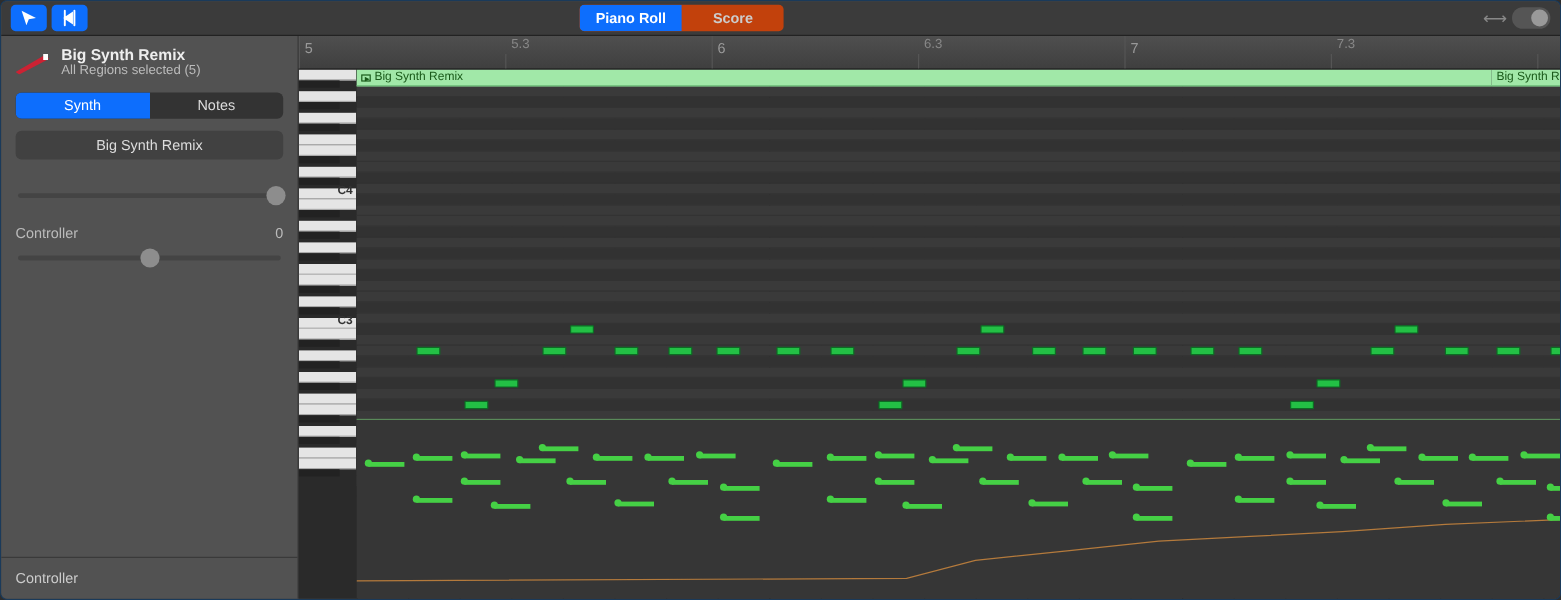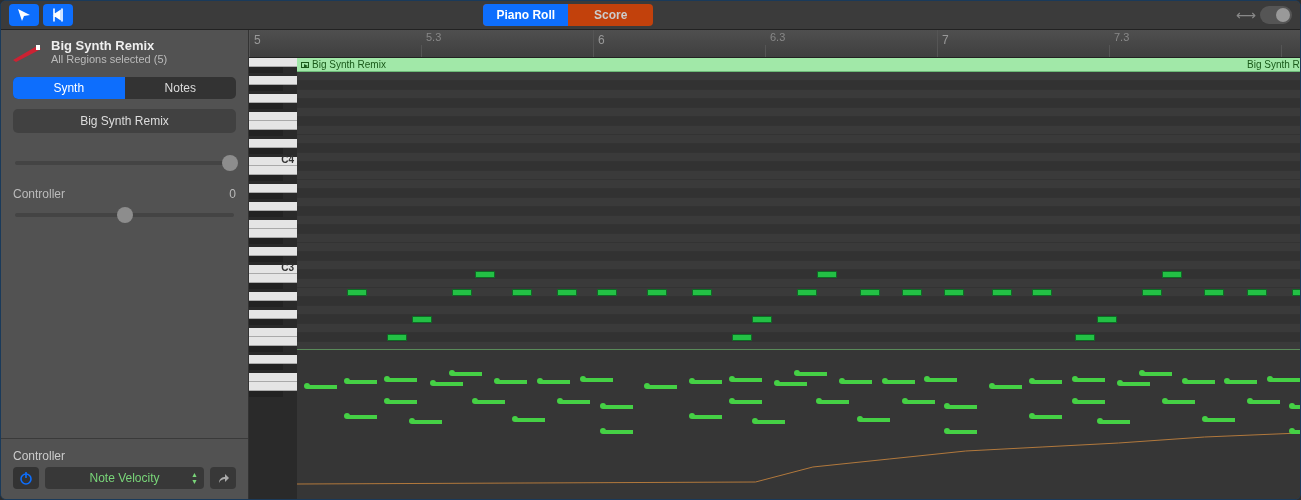--- a/index.html
+++ b/index.html
@@ -285,37 +285,20 @@
         </div>
         <div class="slider-track">
           <div class="slider-thumb" style="left:50%"></div>
         </div>
       </div>
 
       <div style="flex:1"></div>
 
       <div class="controller-block">
         <div>Controller</div>
-        <div class="ctrl-row">
-          <div class="power-btn">
-            <svg viewBox="0 0 14 14">
-                <circle cx="7" cy="8" r="5" fill="none" stroke="#0d6efd" stroke-width="1.6"></circle>
-                <line x1="7" y1="1" x2="7" y2="7" stroke="#0d6efd" stroke-width="1.6"></line>
-              </svg>
-          </div>
-          <div class="ctrl-select">
-            <span>Note Velocity</span>
-            <span class="updn">▲<span>▼</span></span>
-          </div>
-          <div class="fwd-btn">
-            <svg viewBox="0 0 14 14" width="14" height="14">
-                <path d="M3 12 C3 7 7 6 9 6 V3 L13 7 L9 11 V8 C7 8 4 9 3 12 Z" fill="#aaa"></path>
-              </svg>
-          </div>
-        </div>
       </div>
     </div>
 
     <div class="main">
       <div class="ruler" id="ruler">
           <div class="t-major" style="left: 0px;">5</div>
           <div class="t-major" style="left: 344px;">6</div>
           <div class="t-major" style="left: 688px;">7</div>
           <div class="t-minor" style="left: 172px;"><span>5.3</span></div>
           <div class="t-minor" style="left: 516px;"><span>6.3</span></div>

